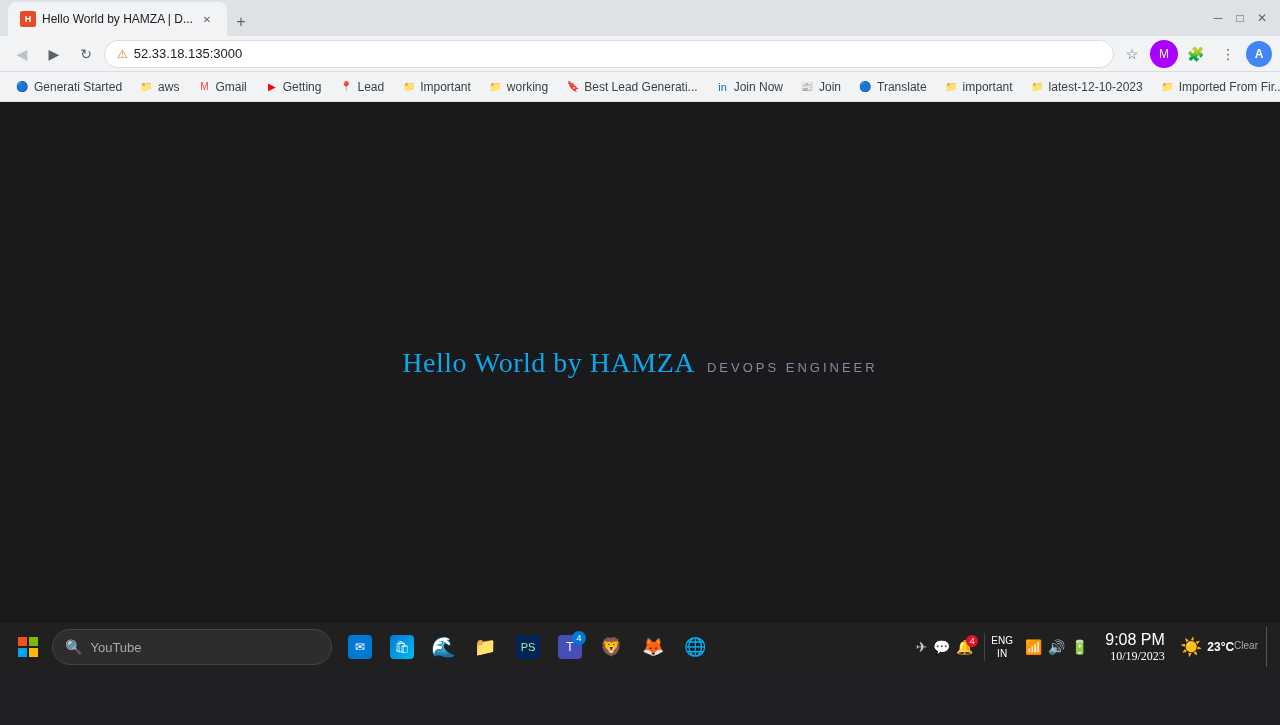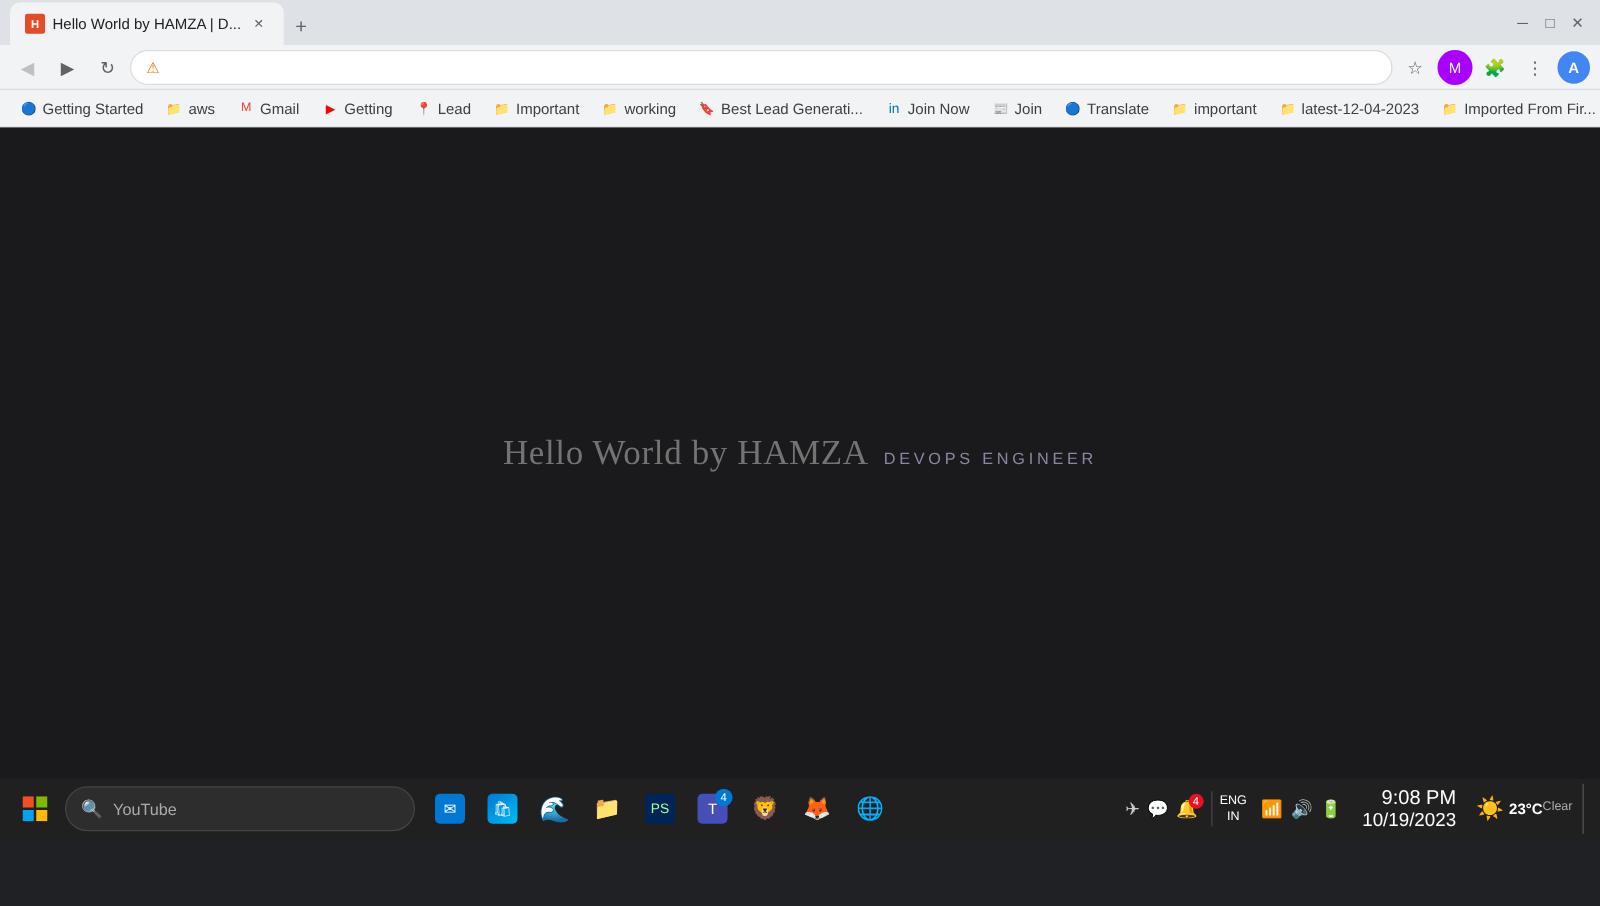--- a/index.html
+++ b/index.html
@@ -199,21 +199,21 @@
     .hero-text {
       color: #c8c8c8;
       display: flex;
       align-items: baseline;
       gap: 12px;
     }
     .hero-main {
       font-size: 28px;
       font-family: Georgia, 'Times New Roman', serif;
       font-weight: normal;
-      color: #737373;
+      color: #0ea5e9;
       letter-spacing: 0.5px;
     }
     .hero-sub {
       font-size: 13px;
       letter-spacing: 3px;
       color: #8888a0;
       font-weight: normal;
       text-transform: uppercase;
     }
 
@@ -294,21 +294,22 @@
       align-items: flex-end;
       padding: 0 8px;
       cursor: pointer;
     }
     .clock-time {
       color: #fff;
       font-size: 16px;
     }
     .clock-date {
       color: #fff;
-      font-size: 15px;
+      font-size: 12px;
+      font-family: Liberation Serif, serif;
     }
     .weather-area {
       display: flex;
       align-items: center;
       gap: 4px;
       padding: 0 8px;
       cursor: pointer;
     }
     .weather-icon { font-size: 18px; }
     .weather-info {
@@ -360,34 +361,35 @@
     <div style="width:20px;height:20px;border-radius:50%;display:flex;align-items:center;justify-content:center;cursor:pointer;color:#5f6368;font-size:12px;">✕</div>
   </div>
 </div>
 
 <div class="addressbar">
   <button class="nav-btn" disabled="">◀</button>
   <button class="nav-btn">▶</button>
   <button class="nav-btn">↻</button>
   <div class="url-bar">
     <span class="lock-icon">⚠</span>
+    <span class="url-text">52.33.18.135:3000</span>
   </div>
   <div class="address-actions">
     <button class="addr-icon-btn">☆</button>
     <div style="width:28px;height:28px;background:#aa00ff;border-radius:50%;display:flex;align-items:center;justify-content:center;color:white;font-size:12px;cursor:pointer;">M</div>
     <button class="addr-icon-btn">🧩</button>
     <button class="addr-icon-btn">⋮</button>
     <div class="profile-avatar">A</div>
   </div>
 </div>
 
 <div class="bookmarks-bar">
   <div class="bookmark-item">
     <div class="bookmark-favicon bk-getting-started">🔵</div>
-    <span>Getting Started</span>
+    <span>Generati Started</span>
   </div>
   <div class="bookmark-item">
     <div class="bookmark-favicon bk-aws">📁</div>
     <span>aws</span>
   </div>
   <div class="bookmark-item">
     <div class="bookmark-favicon bk-gmail" style="color:#ea4335;">M</div>
     <span>Gmail</span>
   </div>
   <div class="bookmark-item">
@@ -421,21 +423,21 @@
   <div class="bookmark-item">
     <div class="bookmark-favicon bk-translate">🔵</div>
     <span>Translate</span>
   </div>
   <div class="bookmark-item">
     <div class="bookmark-favicon">📁</div>
     <span>important</span>
   </div>
   <div class="bookmark-item">
     <div class="bookmark-favicon">📁</div>
-    <span>latest-12-04-2023</span>
+    <span>latest-12-10-2023</span>
   </div>
   <div class="bookmark-item">
     <div class="bookmark-favicon">📁</div>
     <span>Imported From Fir...</span>
   </div>
 </div>
 
 <div class="page-content">
   <div class="hero-text">
     <span class="hero-main">Hello World by HAMZA</span>

